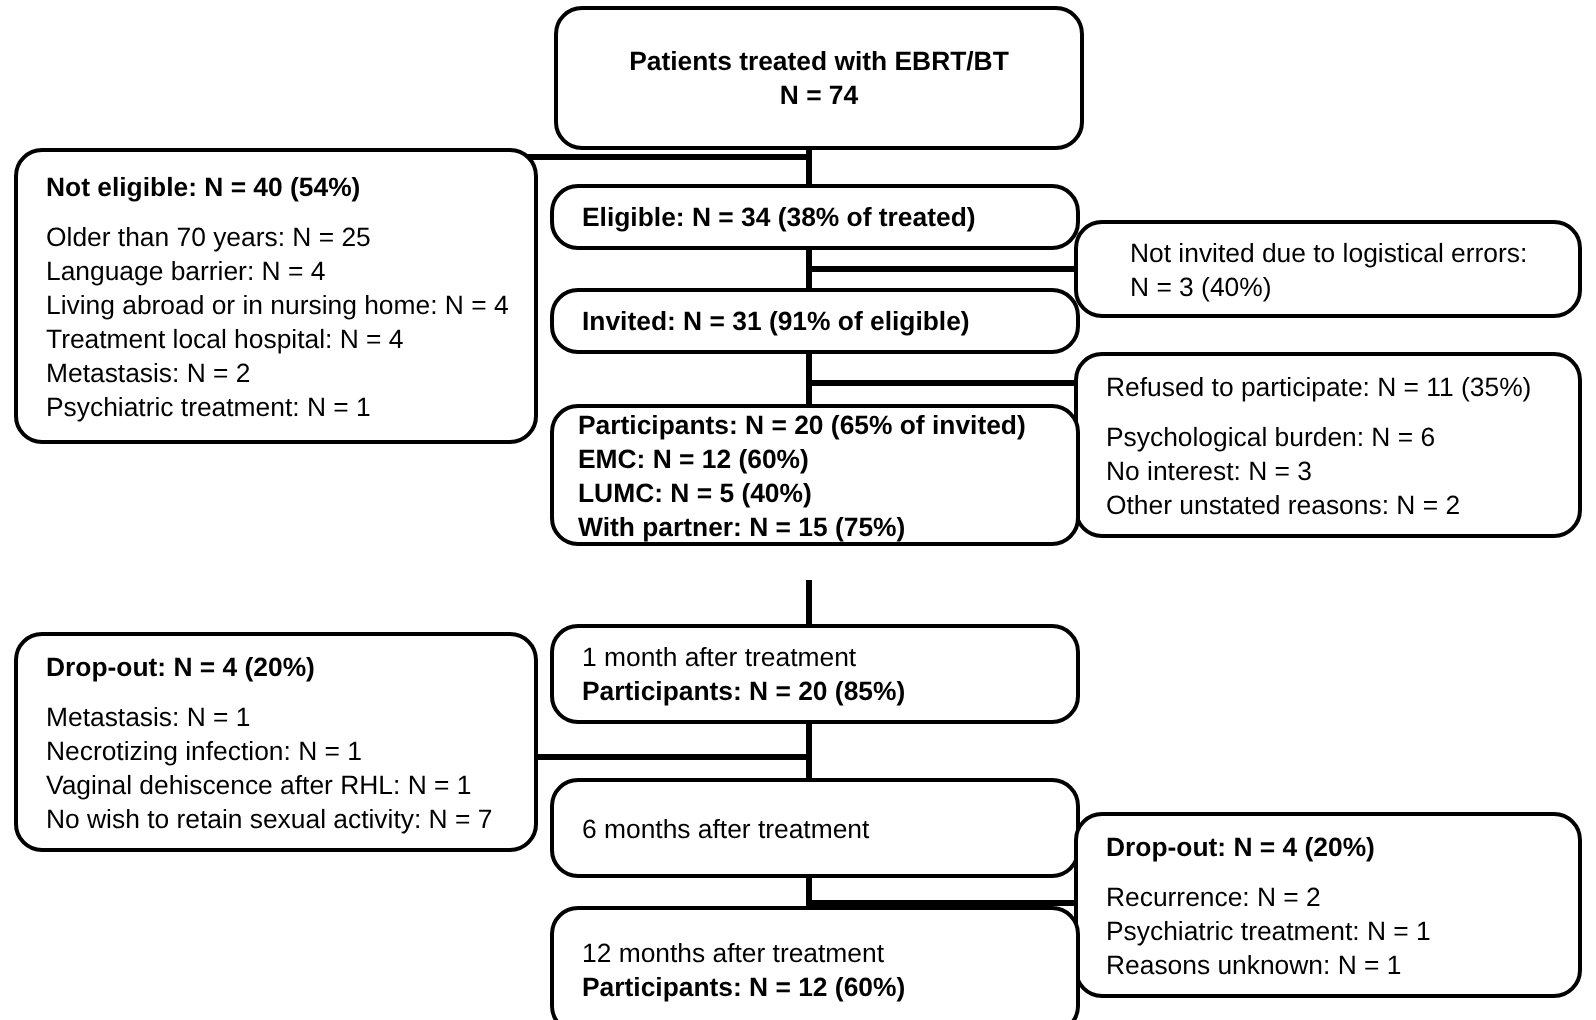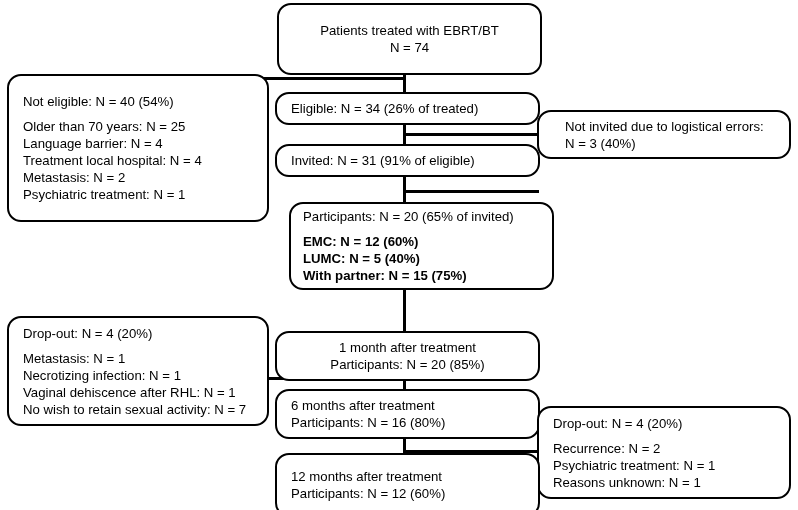--- a/index.html
+++ b/index.html
@@ -30,21 +30,21 @@
     align-items: center;
     text-align: center;
   }
   .line {
     font-size: 13.2px;
     color: #000000;
     line-height: 17px;
     white-space: nowrap;
   }
   .line.bold {
-    font-weight: normal;
+    font-weight: bold;
   }
   .group-gap {
     height: 8px;
   }
   .pad {
     padding: 0 14px;
   }
   .pad-tight {
     padding: 0 12px;
     font-weight: bold;
@@ -79,64 +79,71 @@
   <div class="box pad-center" style="left:277px; top:3px; width:265px; height:72px;">
     <div class="line bold pad">Patients treated with EBRT/BT</div>
     <div class="line bold pad">N = 74</div>
   </div>
 
   <div class="box" style="left:7px; top:38px; width:262px; height:148px;margin-top:36px;">
     <div class="line bold pad">Not eligible: N = 40 (54%)</div>
     <div class="group-gap"></div>
     <div class="line pad">Older than 70 years: N = 25</div>
     <div class="line pad">Language barrier: N = 4</div>
+    <div class="line pad">Living abroad or in nursing home: N = 4</div>
     <div class="line pad">Treatment local hospital: N = 4</div>
     <div class="line pad">Metastasis: N = 2</div>
     <div class="line pad">Psychiatric treatment: N = 1</div>
   </div>
 
   <div class="box" style="left:275px; top:92px; width:265px; height:33px;">
-    <div class="line bold pad">Eligible: N = 34 (26% of treated)</div>
+    <div class="line bold pad">Eligible: N = 34 (38% of treated)</div>
   </div>
 
   <div class="box" style="left:537px; top:110px; width:254px; height:49px;padding-left:12px;">
     <div class="line pad">Not invited due to logistical errors:</div>
     <div class="line pad">N = 3 (40%)</div>
   </div>
 
   <div class="box" style="left:275px; top:144px; width:265px; height:33px;">
     <div class="line bold pad">Invited: N = 31 (91% of eligible)</div>
   </div>
 
+  <div class="box" style="left:537px; top:176px; width:254px; height:93px;">
+    <div class="line pad">Refused to participate: N = 11 (35%)</div>
+    <div class="group-gap"></div>
+    <div class="line pad">Psychological burden: N = 6</div>
+    <div class="line pad">No interest: N = 3</div>
+    <div class="line pad">Other unstated reasons: N = 2</div>
+  </div>
 
-  <div class="box" style="left:275px; top:202px; width:265px; height:88px;margin-left:14px;">
+  <div class="box" style="left:275px; top:202px; width:265px; height:71px;">
     <div class="line bold pad-tight">Participants: N = 20 (65% of invited)</div>
     <div class="group-gap"></div>
     <div class="line pad-tight">EMC: N = 12 (60%)</div>
     <div class="line pad-tight">LUMC: N = 5 (40%)</div>
     <div class="line pad-tight">With partner: N = 15 (75%)</div>
   </div>
 
   <div class="box" style="left:7px; top:316px; width:262px; height:110px;">
     <div class="line bold pad">Drop-out: N = 4 (20%)</div>
     <div class="group-gap"></div>
     <div class="line pad">Metastasis: N = 1</div>
     <div class="line pad">Necrotizing infection: N = 1</div>
     <div class="line pad">Vaginal dehiscence after RHL: N = 1</div>
     <div class="line pad">No wish to retain sexual activity: N = 7</div>
   </div>
 
-  <div class="box" style="left:275px; top:331px; width:265px; height:50px;text-align:center;">
+  <div class="box" style="left:275px; top:312px; width:265px; height:50px;">
     <div class="line pad">1 month after treatment</div>
     <div class="line bold pad">Participants: N = 20 (85%)</div>
   </div>
 
   <div class="box" style="left:275px; top:389px; width:265px; height:50px;">
     <div class="line pad">6 months after treatment</div>
-    <div class="line bold pad">Participants: N = 16 (80%)</div>
   </div>
 
   <div class="box" style="left:537px; top:406px; width:254px; height:93px;">
     <div class="line bold pad">Drop-out: N = 4 (20%)</div>
     <div class="group-gap"></div>
     <div class="line pad">Recurrence: N = 2</div>
     <div class="line pad">Psychiatric treatment: N = 1</div>
     <div class="line pad">Reasons unknown: N = 1</div>
   </div>
 

